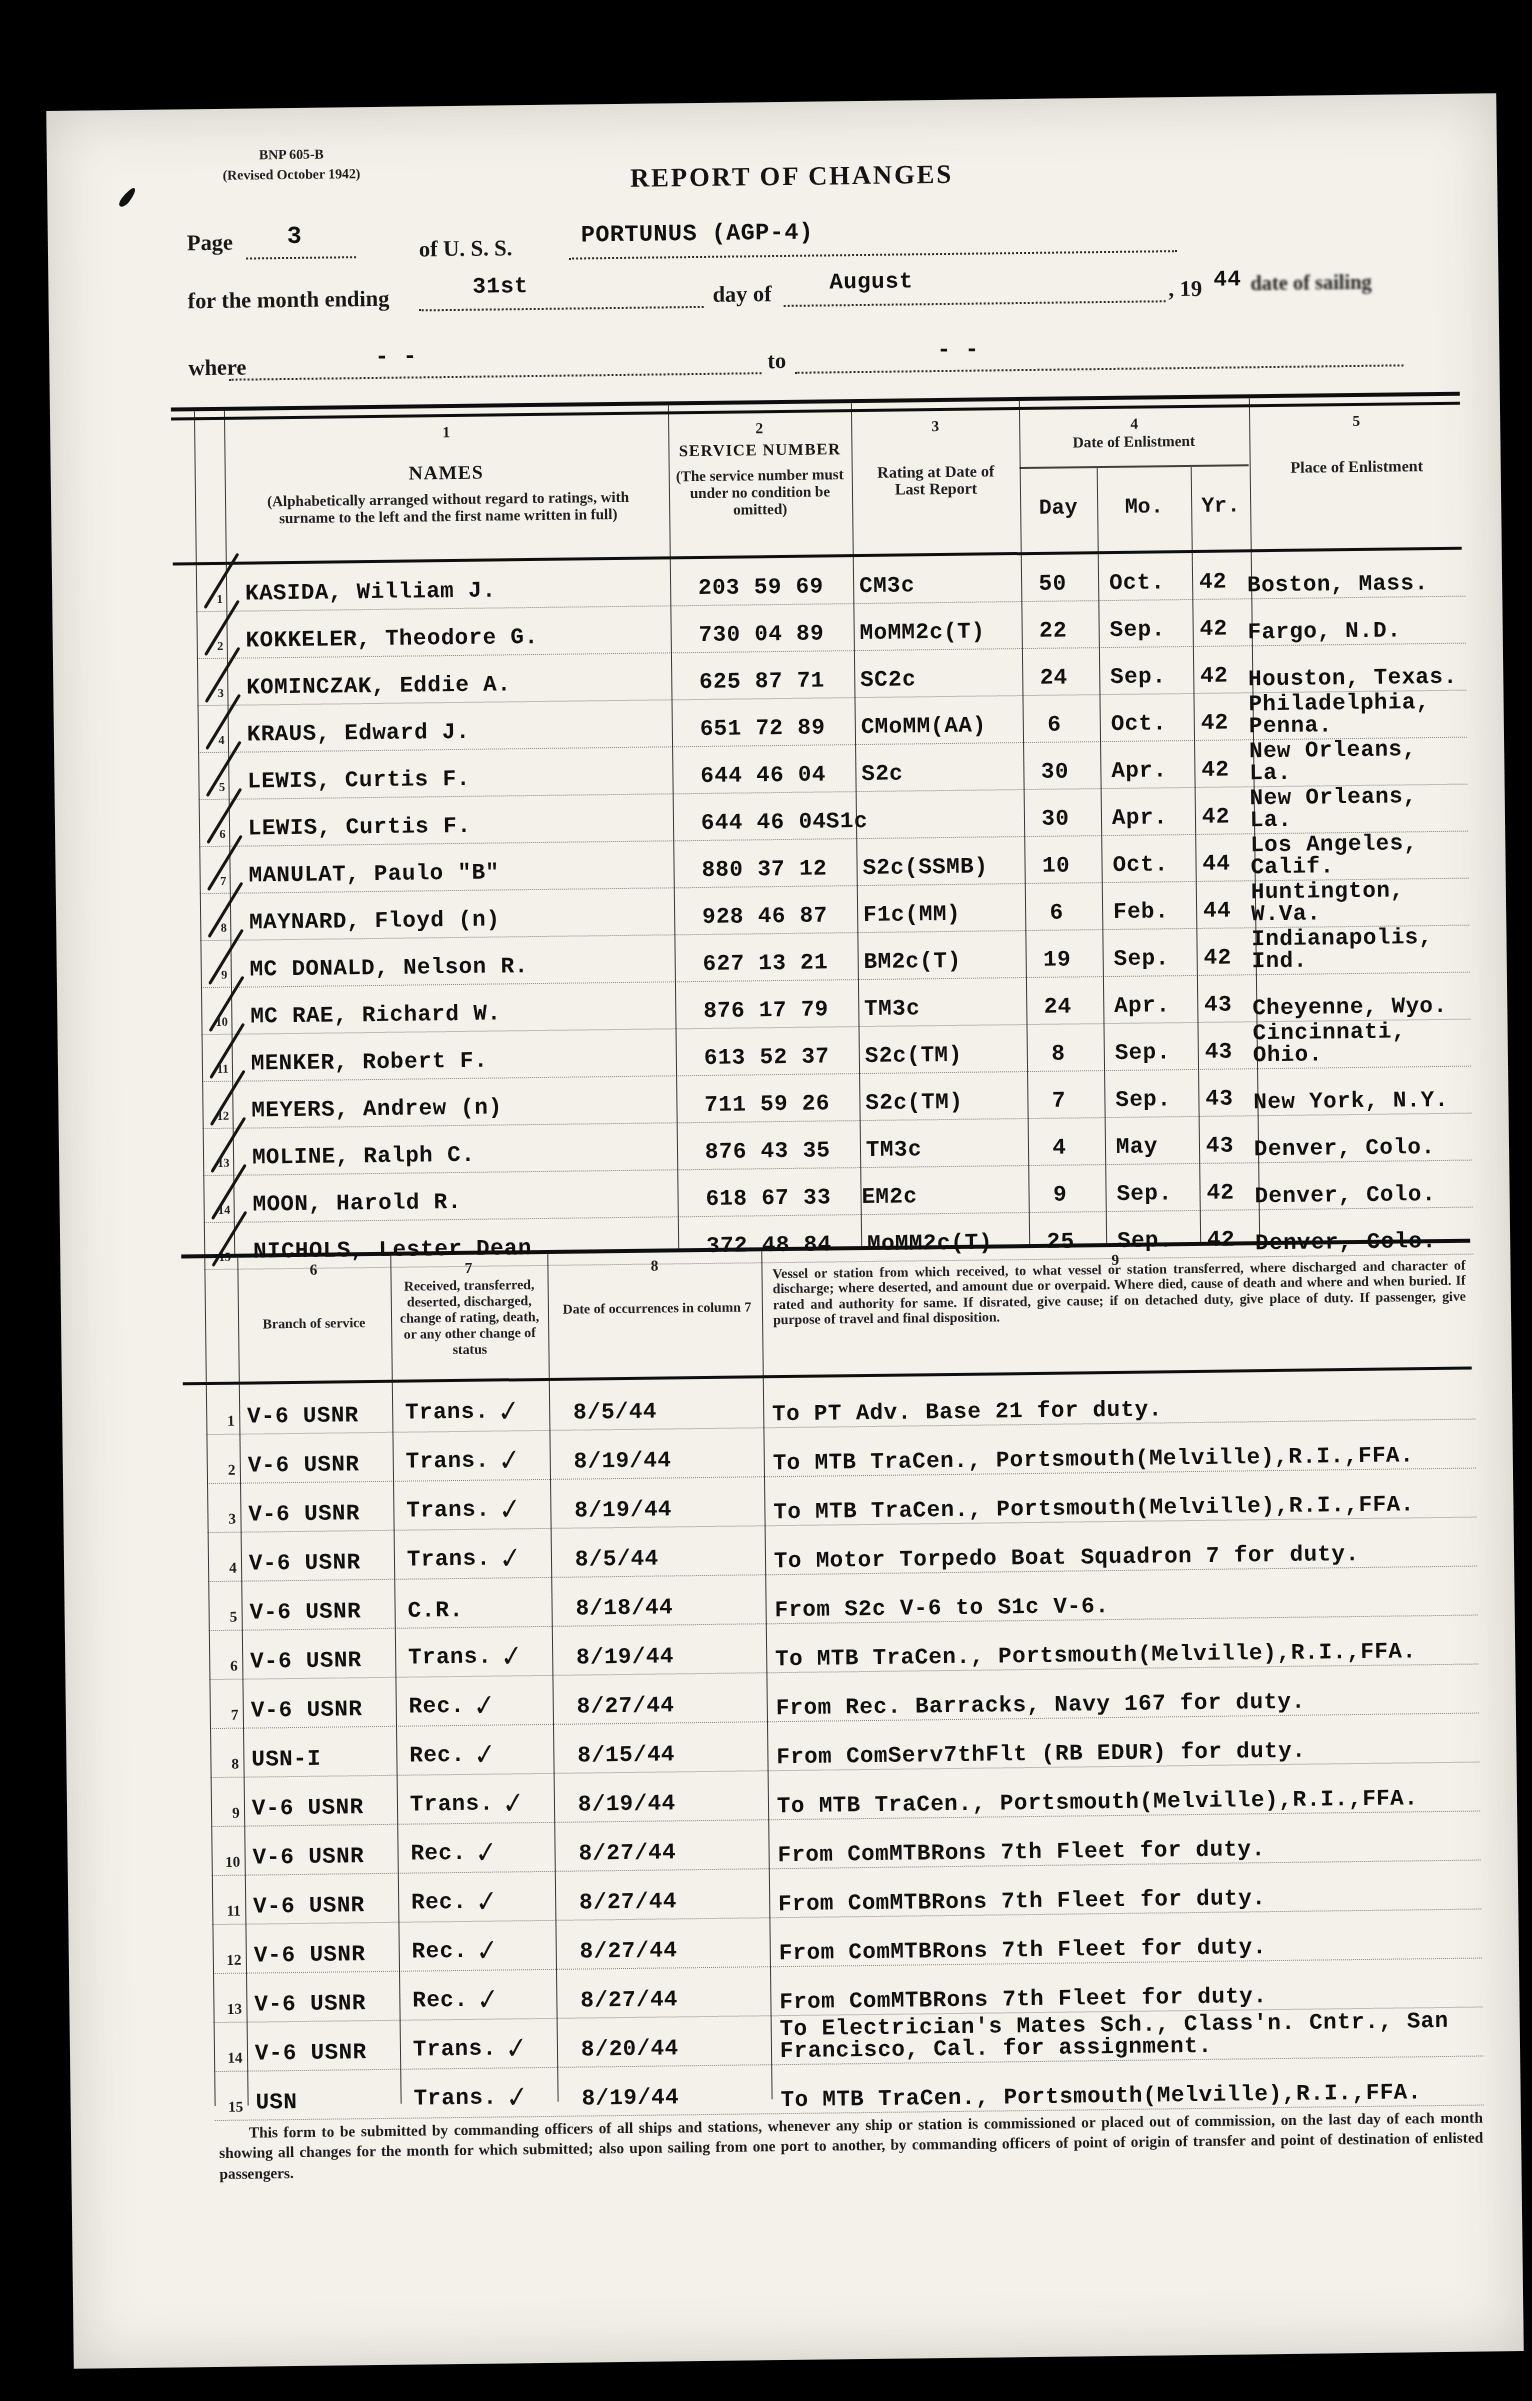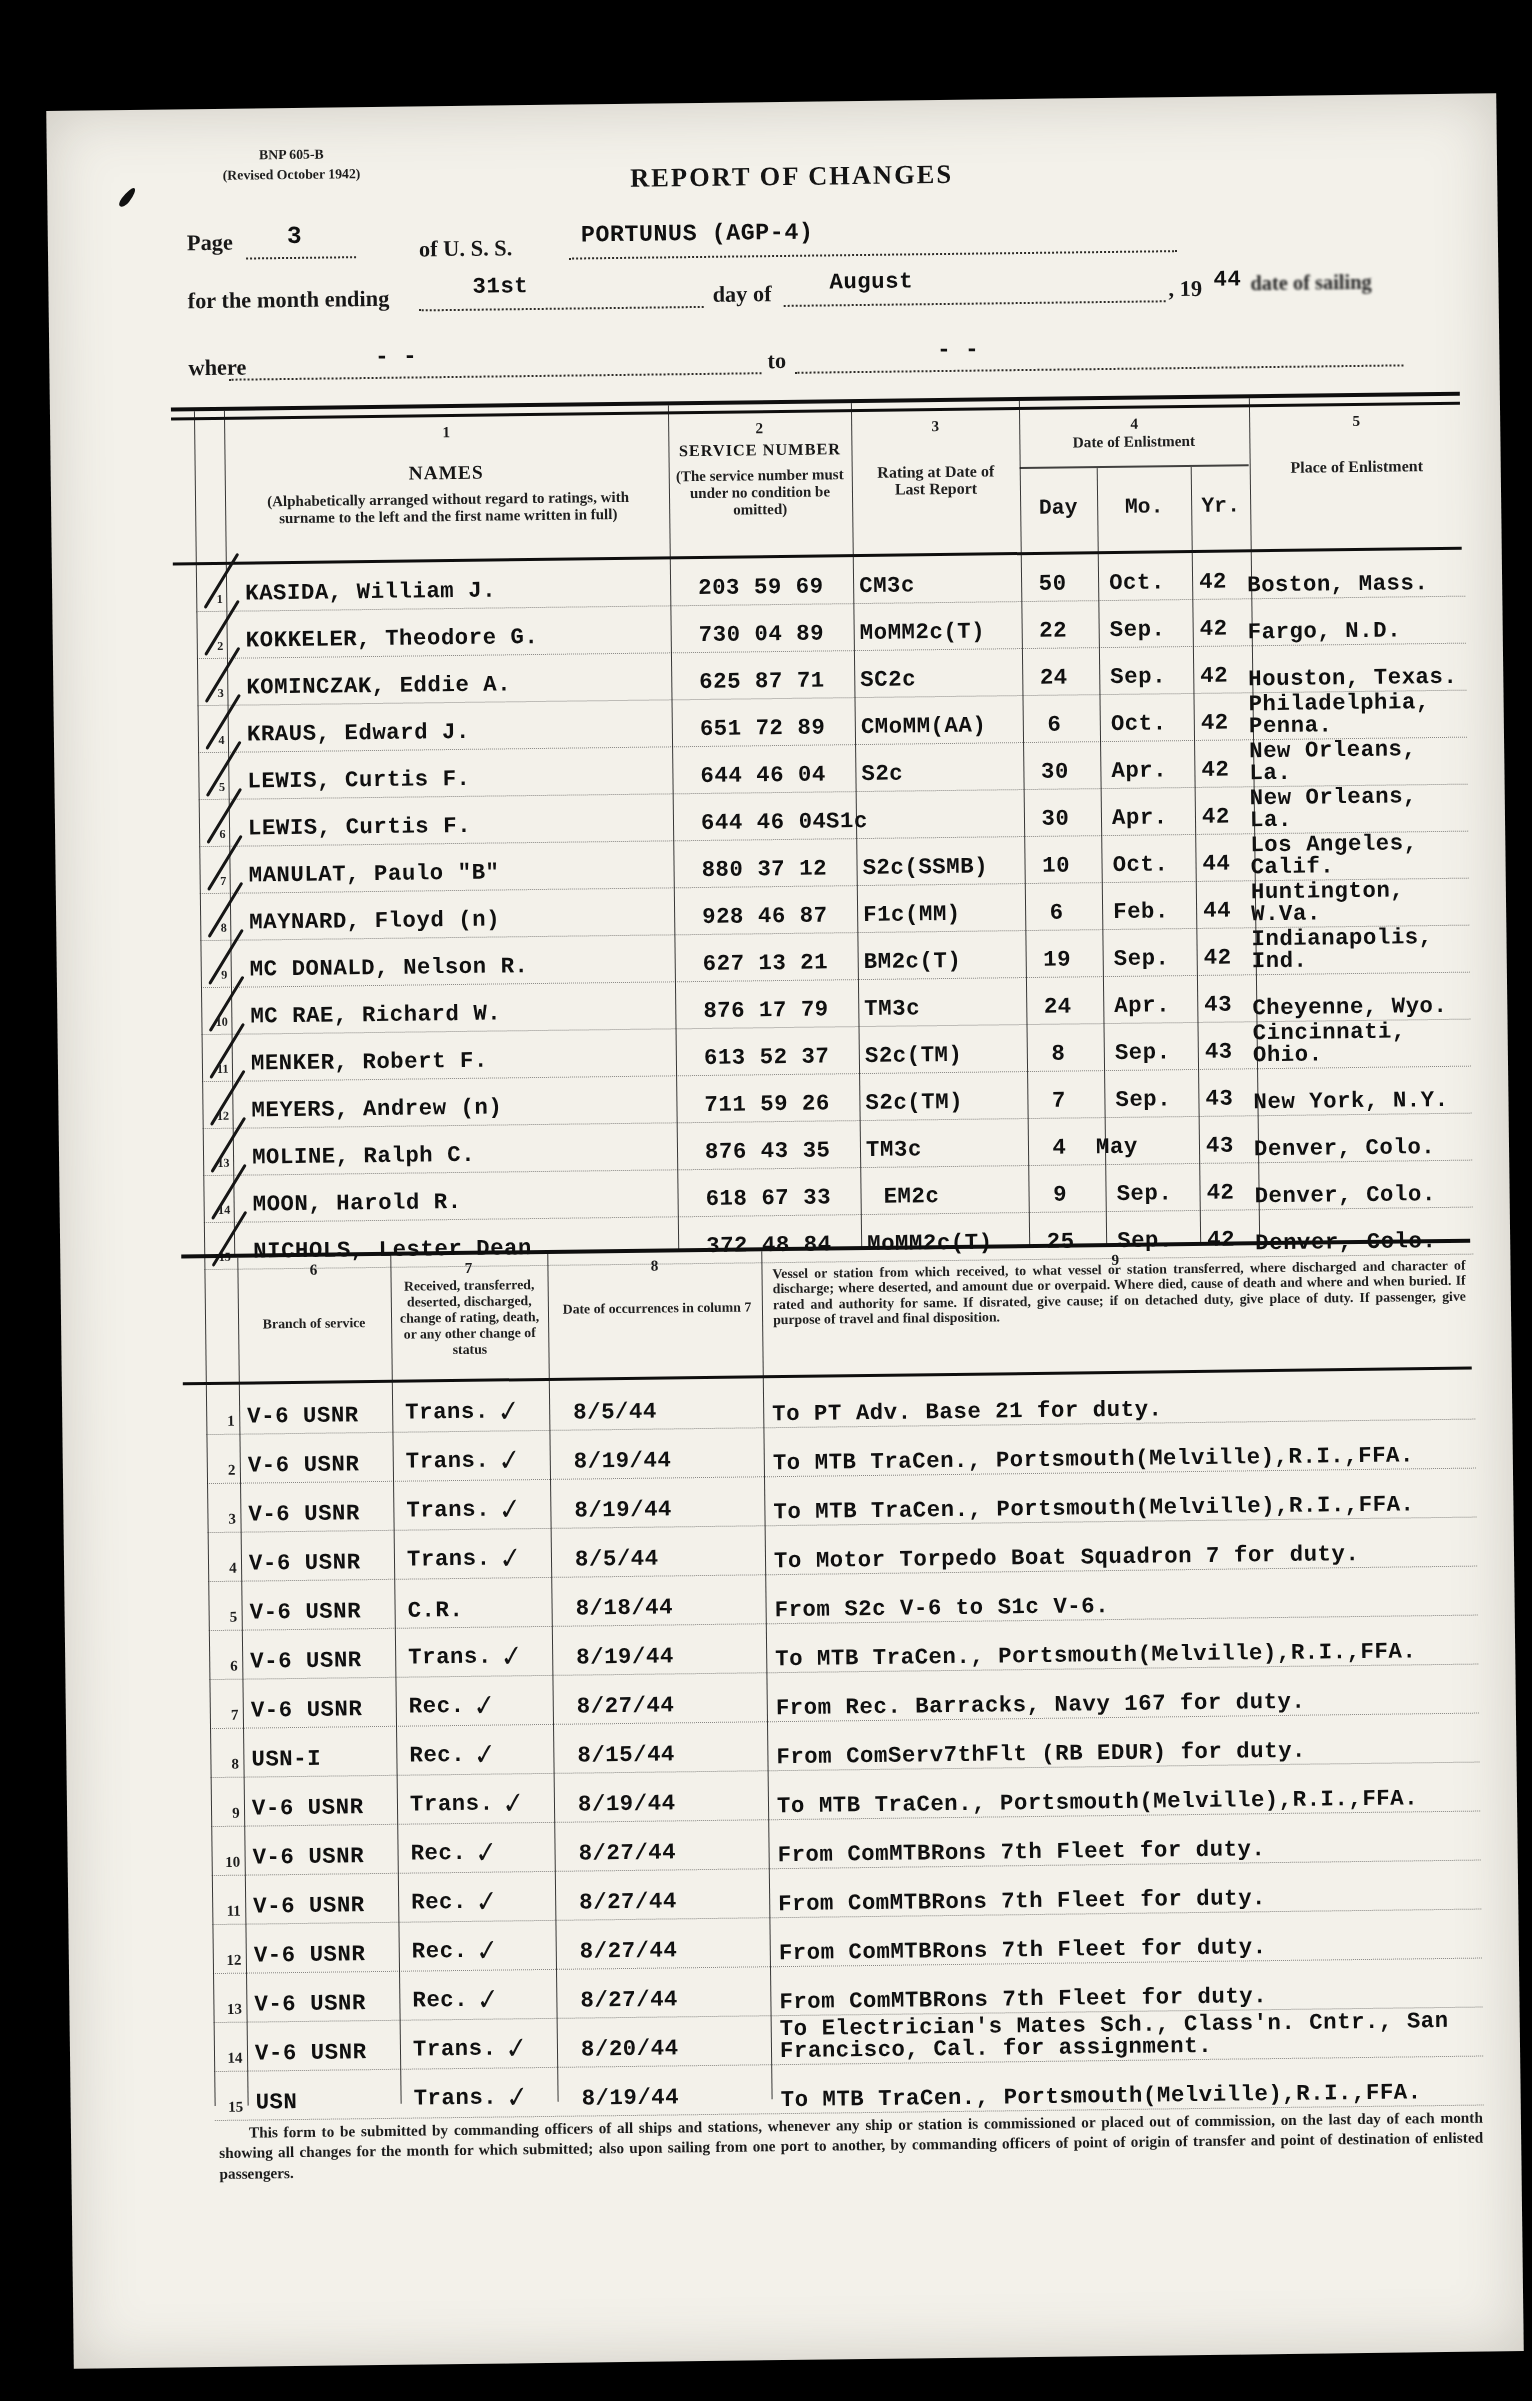--- a/index.html
+++ b/index.html
@@ -253,30 +253,30 @@
         <span class="cell typed" style="left:1003px;">43</span>
         <span class="cell typed wrap" style="left:1051px;width:218px;bottom:2px;">New York, N.Y.</span>
       </div>
       <div class="trow" style="height: 46px;">
         <span class="slash"></span>
         <span class="cell no1">13</span>
         <span class="cell typed" style="left:49px;">MOLINE, Ralph C.</span>
         <span class="cell typed" style="left:502px;">876 43 35</span>
         <span class="cell typed" style="left:663px;">TM3c</span>
         <span class="cell typed" style="left:826px;width:61px;text-align:center;">4</span>
-        <span class="cell typed" style="left:893px;">May</span>
+        <span class="cell typed" style="left:913px;">May</span>
         <span class="cell typed" style="left:1003px;">43</span>
         <span class="cell typed wrap" style="left:1051px;width:218px;bottom:2px;">Denver, Colo.</span>
       </div>
       <div class="trow" style="height: 46px;">
         <span class="slash"></span>
         <span class="cell no1">14</span>
         <span class="cell typed" style="left:49px;">MOON, Harold R.</span>
         <span class="cell typed" style="left:502px;">618 67 33</span>
-        <span class="cell typed" style="left:680px;">EM2c</span>
+        <span class="cell typed" style="left:658px;">EM2c</span>
         <span class="cell typed" style="left:826px;width:61px;text-align:center;">9</span>
         <span class="cell typed" style="left:913px;">Sep.</span>
         <span class="cell typed" style="left:1003px;">42</span>
         <span class="cell typed wrap" style="left:1051px;width:218px;bottom:2px;">Denver, Colo.</span>
       </div>
       <div class="trow" style="height: 46px;">
         <span class="slash"></span>
         <span class="cell no1">15</span>
         <span class="cell typed" style="left:49px;">NICHOLS, Lester Dean</span>
         <span class="cell typed" style="left:502px;">372 48 84</span>

